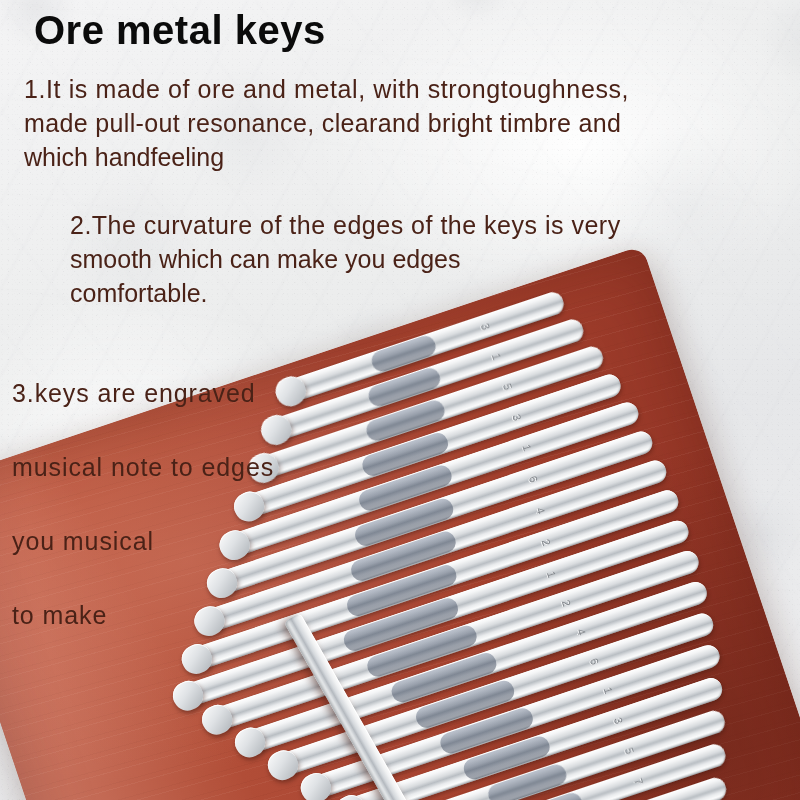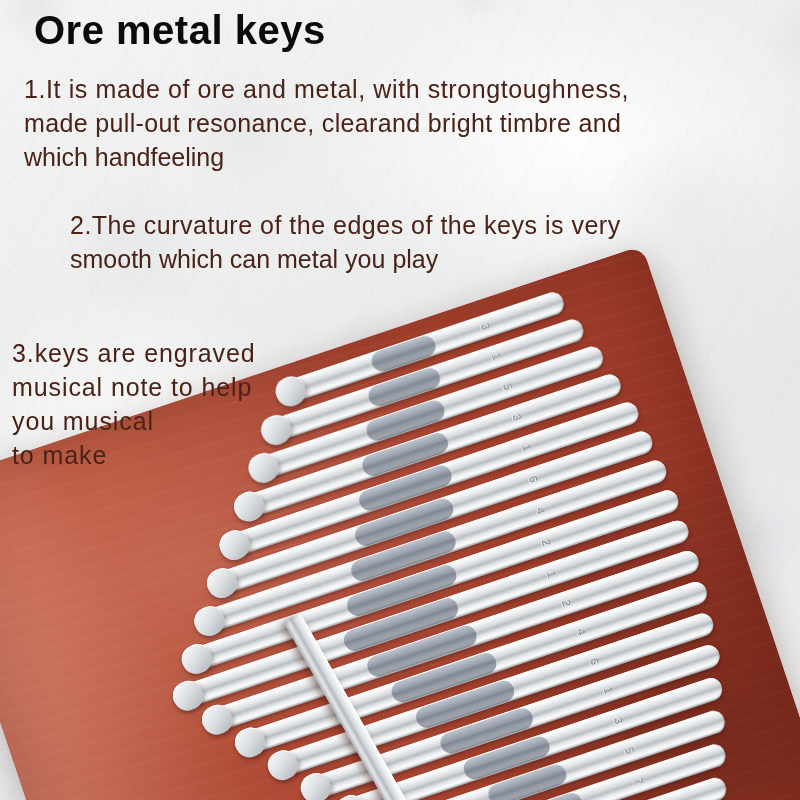--- a/index.html
+++ b/index.html
@@ -90,21 +90,21 @@
     white-space:nowrap;
     font-family:"Liberation Sans", sans-serif;
   }
   .para .ln { display:block; }
   #para1 { left:24px; top:72px; }
   #para1 .ln:nth-child(1){ letter-spacing:.6px; }
   #para1 .ln:nth-child(2){ letter-spacing:.35px; }
   #para2 { left:26px; top:208px;margin-left:44px; }
   #para2 .ln:nth-child(1){ letter-spacing:.5px; }
   #para3 { left:12px; top:336px; }
-  #para3 .ln { letter-spacing:.9px; }
+  #para3 .ln { letter-spacing:.9px;margin-top:40px; }
 
   
   #kalimba {
     position:absolute;
     left:-60px; top:290px;
     width:940px; height:560px;
   }
 
   
   .body-wood {
@@ -301,23 +301,24 @@
   <div class="title">Ore metal keys</div>
 
   <div class="para" id="para1">
     <span class="ln">1.It is made of ore and metal, with strongtoughness,</span>
     <span class="ln">made pull-out resonance, clearand bright timbre and</span>
     <span class="ln">which handfeeling</span>
   </div>
 
   <div class="para" id="para2">
     <span class="ln">2.The curvature of the edges of the keys is very</span>
-    <span class="ln">smooth which can metal you play</span>
+    <span class="ln">smooth which can make you edges</span>
+    <span class="ln">comfortable.</span>
   </div>
 
   <div class="para" id="para3">
     <span class="ln">3.keys are engraved</span>
-    <span class="ln">musical note to help</span>
+    <span class="ln">musical note to edges</span>
     <span class="ln">you musical</span>
     <span class="ln">to make</span>
   </div>
 
 </div>
 
 </body></html>

